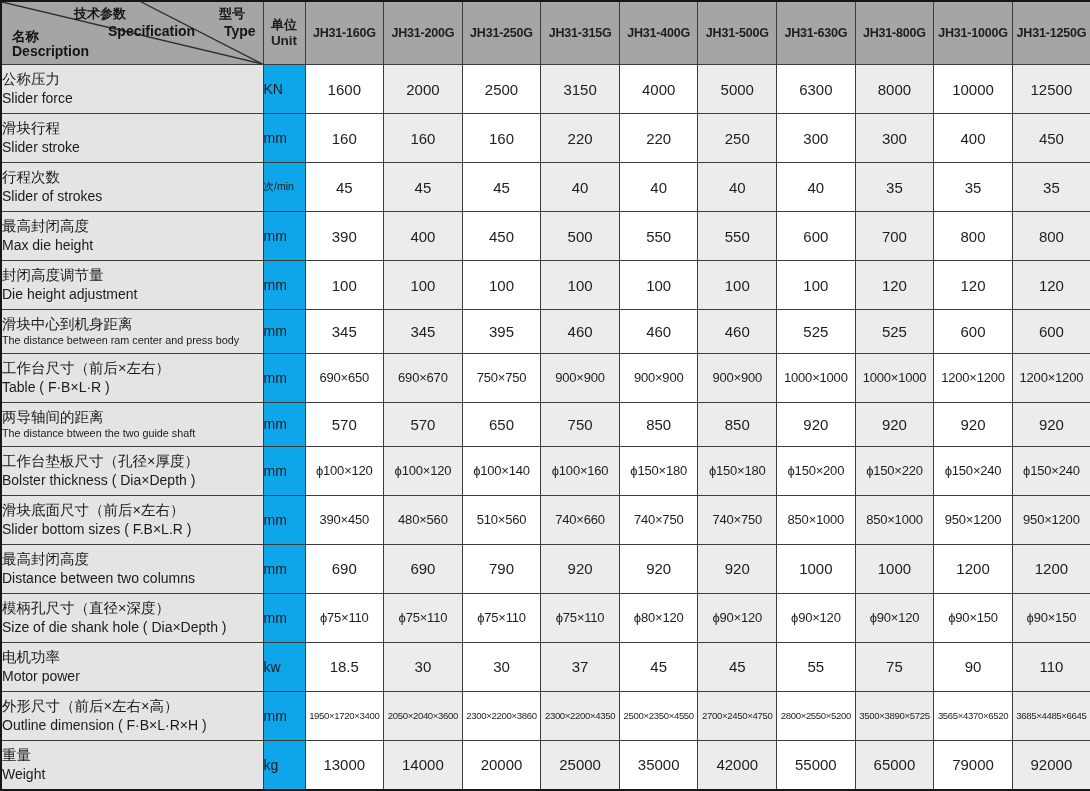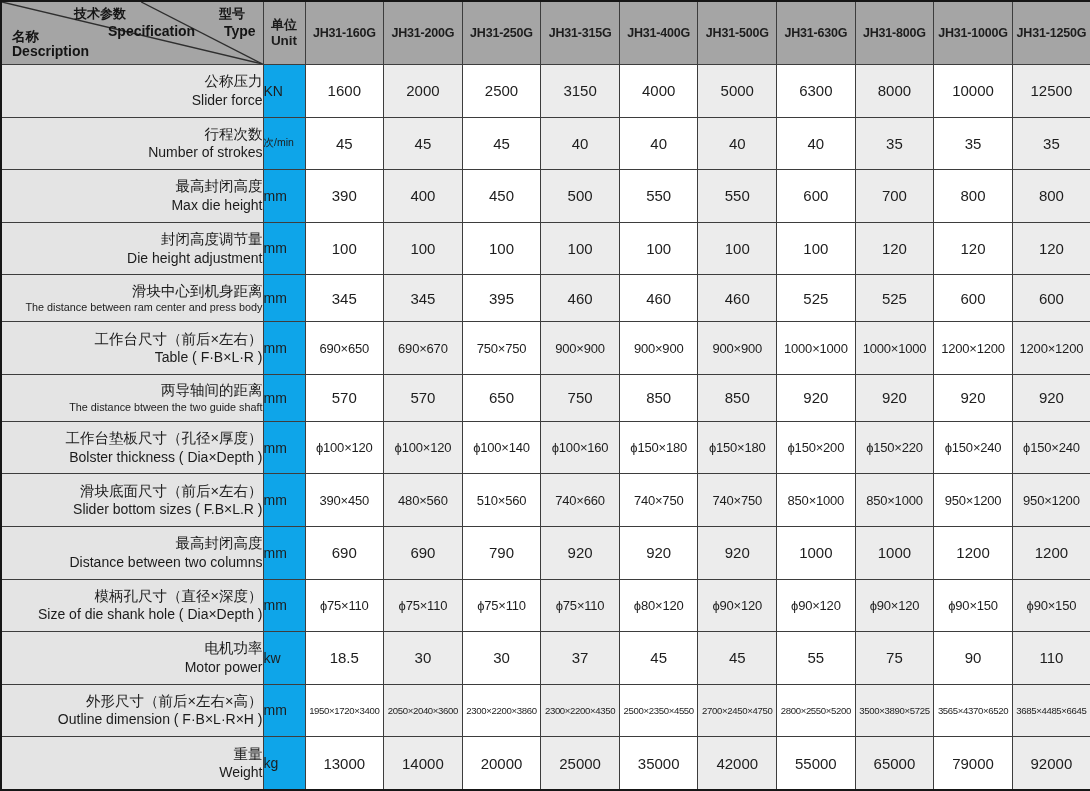--- a/index.html
+++ b/index.html
@@ -28,21 +28,21 @@
   .type-zh{left:217px;top:3px;}
   .type-en{left:222px;top:21px;}
   .desc-zh{left:10px;top:26px;font-size:13.5px;}
   .desc-en{left:10px;top:41px;}
   th.unit-h div{font-weight:bold;line-height:1.15;}
   th.unit-h .zh{font-size:13px;}
   th.unit-h .en{font-size:13.5px;}
   th.model{font-size:12.5px;font-weight:bold;letter-spacing:-0.2px;color:#141414;}
   
   tbody th.label{
-    background:#e4e4e4;text-align:right;font-weight:normal;
+    background:#e4e4e4;text-align:left;font-weight:normal;
     padding-left:12px;padding-right:4px;
   }
   tbody th.label .zh{font-size:14.5px;color:#1b1b1b;line-height:1.35;}
   tbody th.label .en{font-size:14px;color:#1b1b1b;line-height:1.25;}
   tbody th.label .en.small-en{font-size:10.8px;}
   td.unit{background:#0ea5e9;font-size:14px;}
   td.unit.u-small{font-size:10.5px;}
   td.val{text-align:center;font-size:15px;}
   td.val.colEven{background:#ececec;}
   td.val.colOdd{background:#ffffff;}
@@ -111,22 +111,39 @@
         <td class="val colEven">3150</td>
         <td class="val colOdd">4000</td>
         <td class="val colEven">5000</td>
         <td class="val colOdd">6300</td>
         <td class="val colEven">8000</td>
         <td class="val colOdd">10000</td>
         <td class="val colEven">12500</td>
       </tr>
       <tr>
         <th class="label">
+          <div class="zh">滑块行程</div>
+          <div class="en">Slider stroke</div>
+        </th>
+        <td class="unit">mm</td>
+        <td class="val colOdd">160</td>
+        <td class="val colEven">160</td>
+        <td class="val colOdd">160</td>
+        <td class="val colEven">220</td>
+        <td class="val colOdd">220</td>
+        <td class="val colEven">250</td>
+        <td class="val colOdd">300</td>
+        <td class="val colEven">300</td>
+        <td class="val colOdd">400</td>
+        <td class="val colEven">450</td>
+      </tr>
+      <tr>
+        <th class="label">
           <div class="zh">行程次数</div>
-          <div class="en">Number of strokes</div>
+          <div class="en">Slider of strokes</div>
         </th>
         <td class="unit u-small">次/min</td>
         <td class="val colOdd">45</td>
         <td class="val colEven">45</td>
         <td class="val colOdd">45</td>
         <td class="val colEven">40</td>
         <td class="val colOdd">40</td>
         <td class="val colEven">40</td>
         <td class="val colOdd">40</td>
         <td class="val colEven">35</td>

